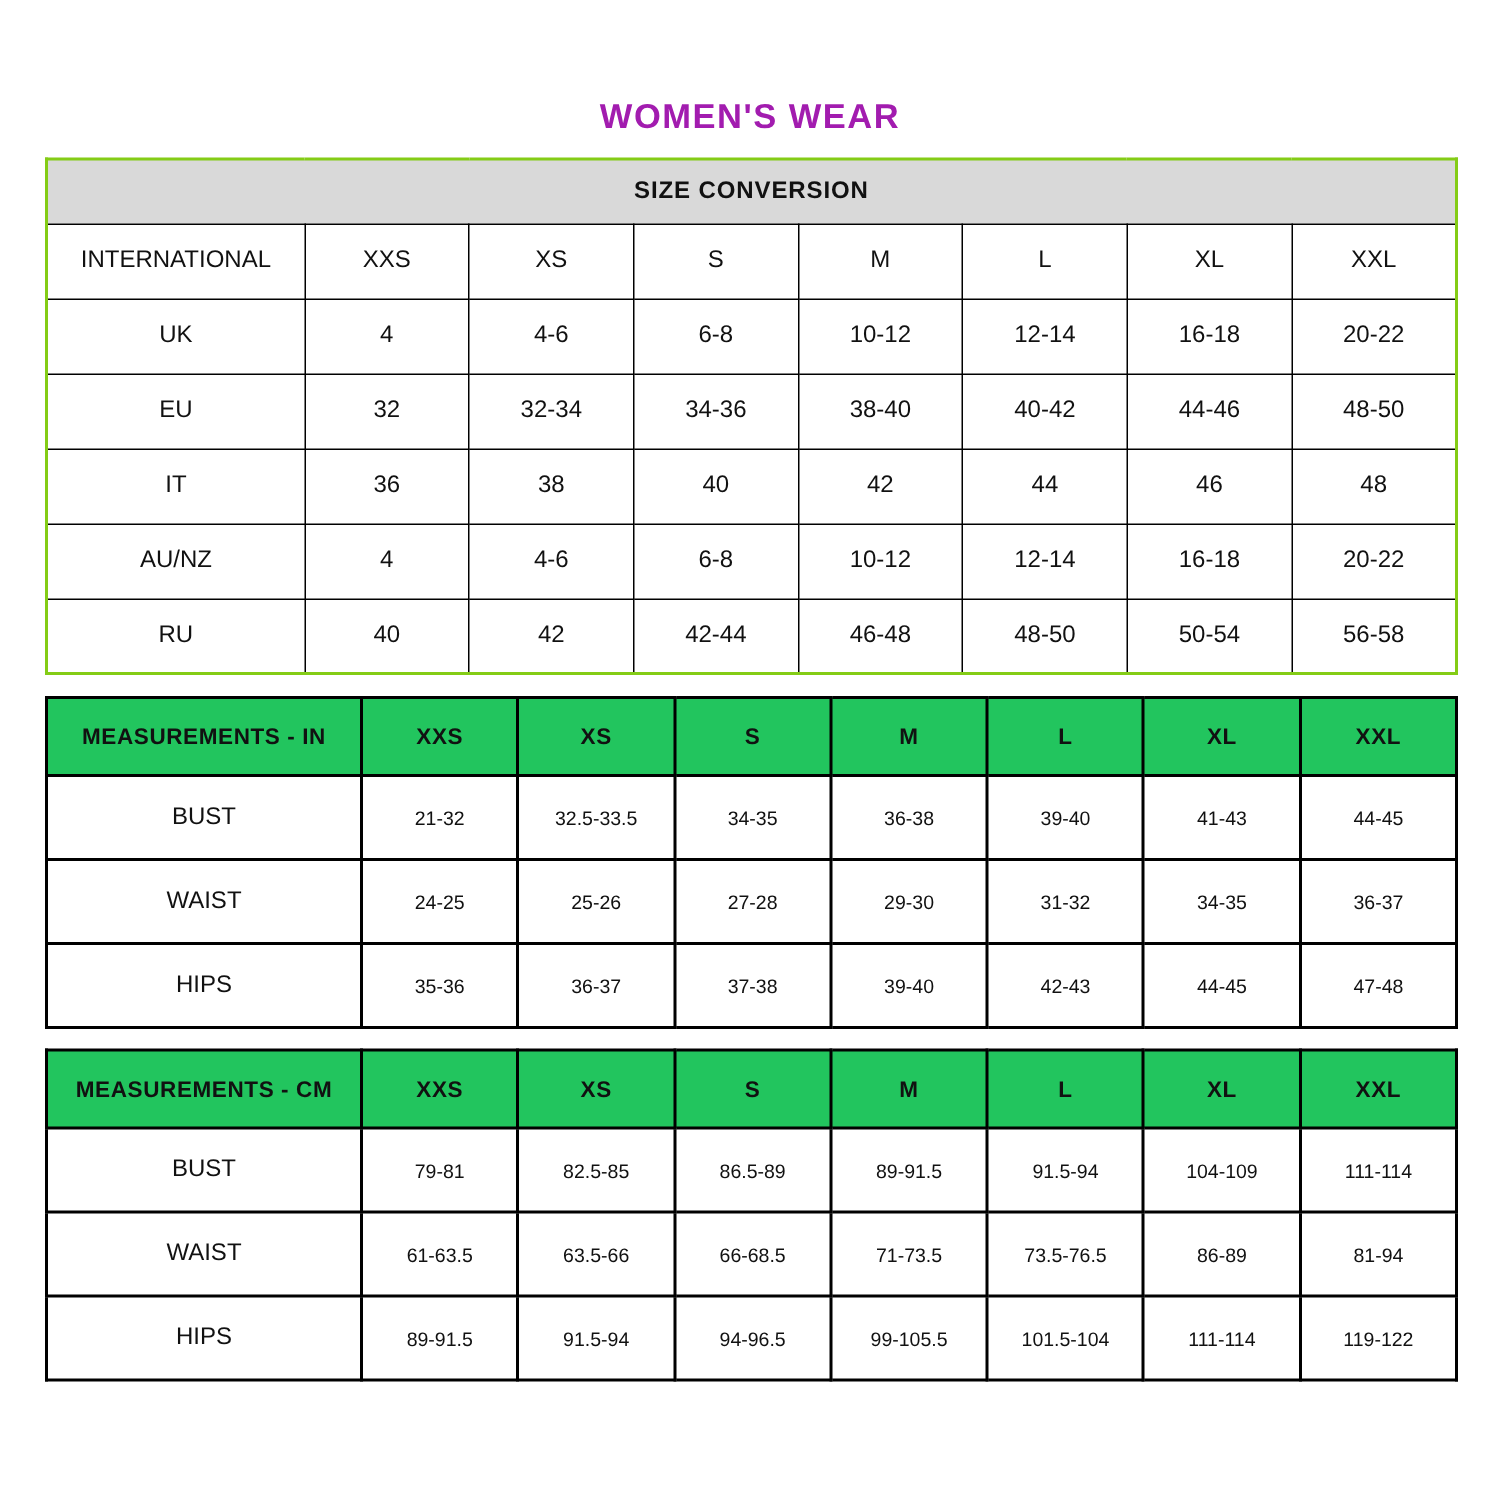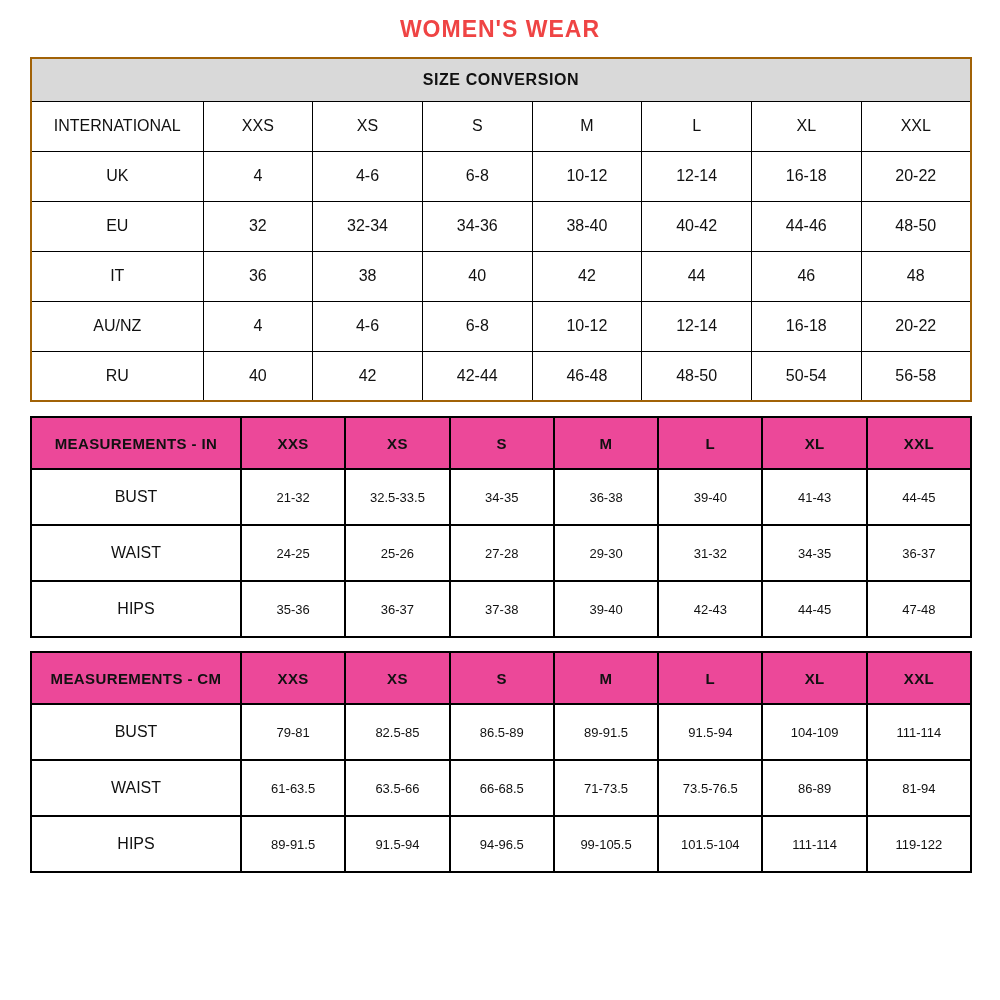--- a/index.html
+++ b/index.html
@@ -10,30 +10,31 @@
     font-family: "Liberation Sans", sans-serif;
     color: #111111;
     padding: 0 30px;
   }
   h1.page-title {
     text-align: center;
     font-size: 23px;
     font-weight: 700;
     letter-spacing: 1px;
     padding: 16px 0 14px 0;
-    color: #ef4444;
+    color: #a21caf;
+    margin-top: 48px;
   }
   table {
     width: 940px;
     border-collapse: collapse;
     table-layout: fixed;
     text-align: center;
   }
   
-  table.t1 { border: 2px solid #a16207; margin-bottom: 14px; padding-left: 31px; }
+  table.t1 { border: 2px solid #84cc16; margin-bottom: 14px; padding-left: 31px; }
   table.t1 th, table.t1 td {
     border: 1px solid #000;
     height: 50px;
     font-size: 16px;
     font-weight: 400;
     vertical-align: middle;
   }
   table.t1 th.title-cell {
     background: #d9d9d9;
     height: 43px;
@@ -42,21 +43,21 @@
     letter-spacing: 0.6px;
   }
   table.t1 tr.size-row th { font-weight: 400; }
   
   table.tm { border: 2px solid #000; margin-bottom: 13px; }
   table.tm th, table.tm td {
     border: 2px solid #000;
     vertical-align: middle;
   }
   table.tm tr.size-row th {
-    background: #ec4899;
+    background: #22c55e;
     height: 52px;
     font-size: 15px;
     font-weight: 700;
     letter-spacing: 0.4px;
   }
   table.tm td { height: 56px; font-size: 13px; font-weight: 400; text-align: center; }
   table.tm td.row-label { font-size: 16px; }
 </style>
 </head>
 <body>

